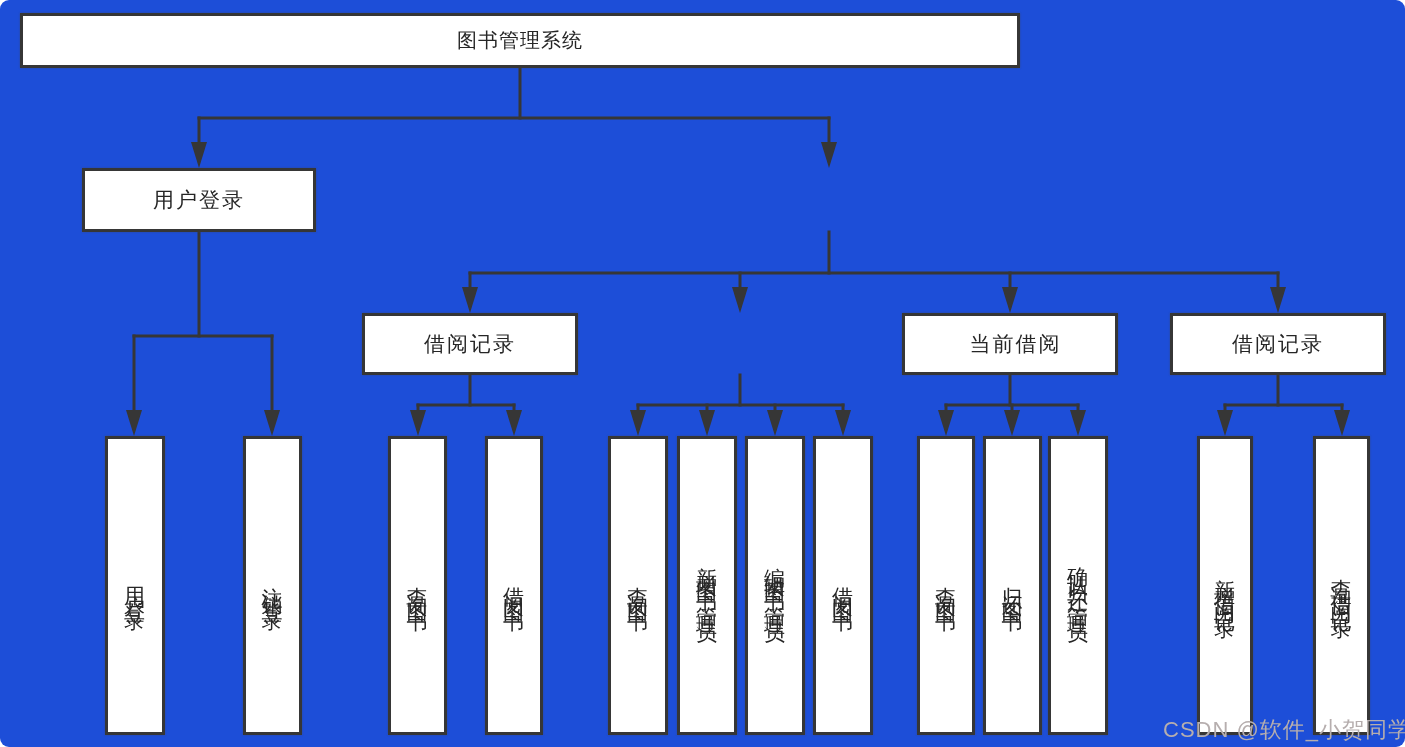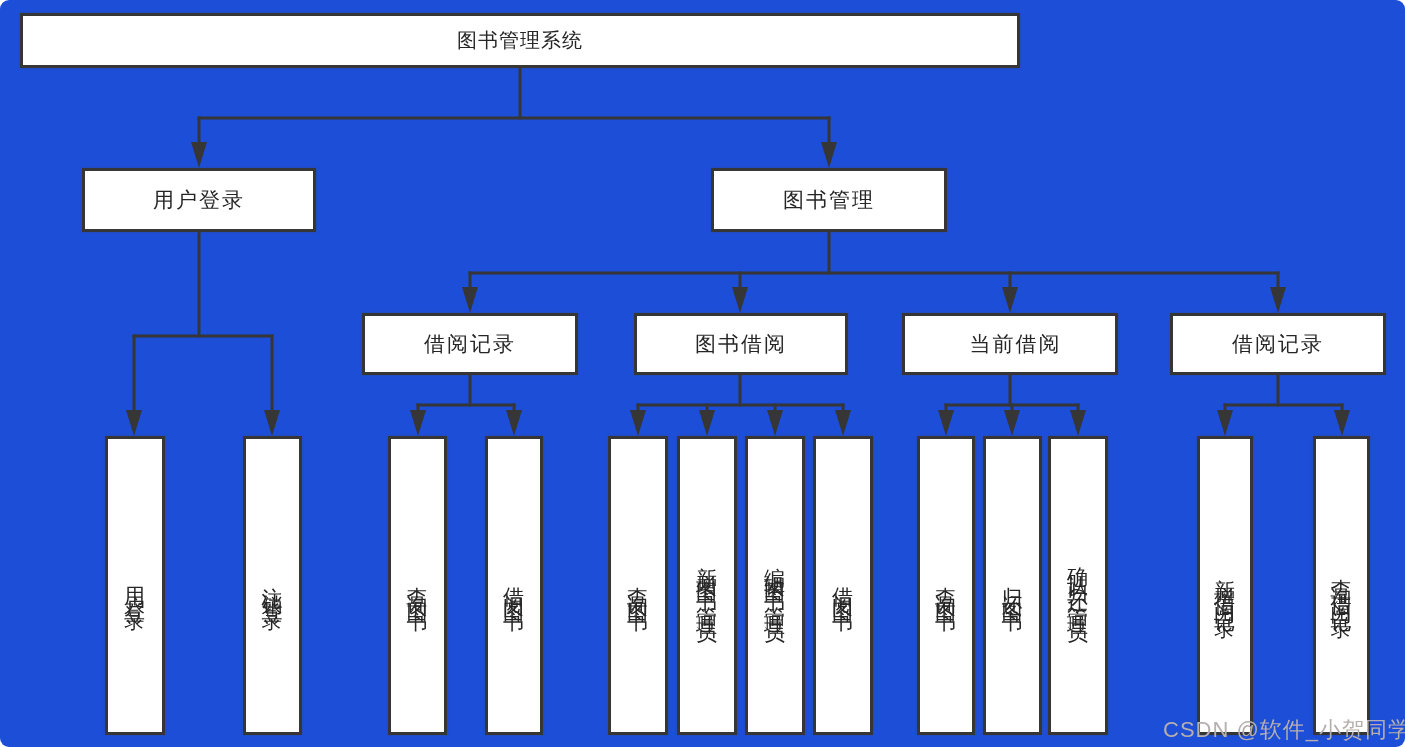--- a/index.html
+++ b/index.html
@@ -123,29 +123,23 @@
     </g>
   </svg>
 
   <div class="box hbox rootbox" style="left:20px;top:13px;width:1000px;height:55px;">
     <span>图书管理系统</span>
   </div>
 
   <div class="box hbox" style="left:82px;top:168px;width:234px;height:64px;">
     <span>用户登录</span>
   </div>
-  <div class="box hbox" style="left:711px;top:168px;width:236px;height:64px;">
-    <span>图书管理</span>
-  </div>
 
   <div class="box hbox" style="left:362px;top:313px;width:216px;height:62px;">
     <span>借阅记录</span>
-  </div>
-  <div class="box hbox" style="left:634px;top:313px;width:214px;height:62px;">
-    <span>图书借阅</span>
   </div>
   <div class="box hbox" style="left:902px;top:313px;width:216px;height:62px;padding-left:11px;">
     <span>当前借阅</span>
   </div>
   <div class="box hbox" style="left:1170px;top:313px;width:216px;height:62px;">
     <span>借阅记录</span>
   </div>
 
   <div class="box vbox" style="left:105px;top:436px;width:60px;height:299px;">
     <span class="vtext">用户登录</span>

